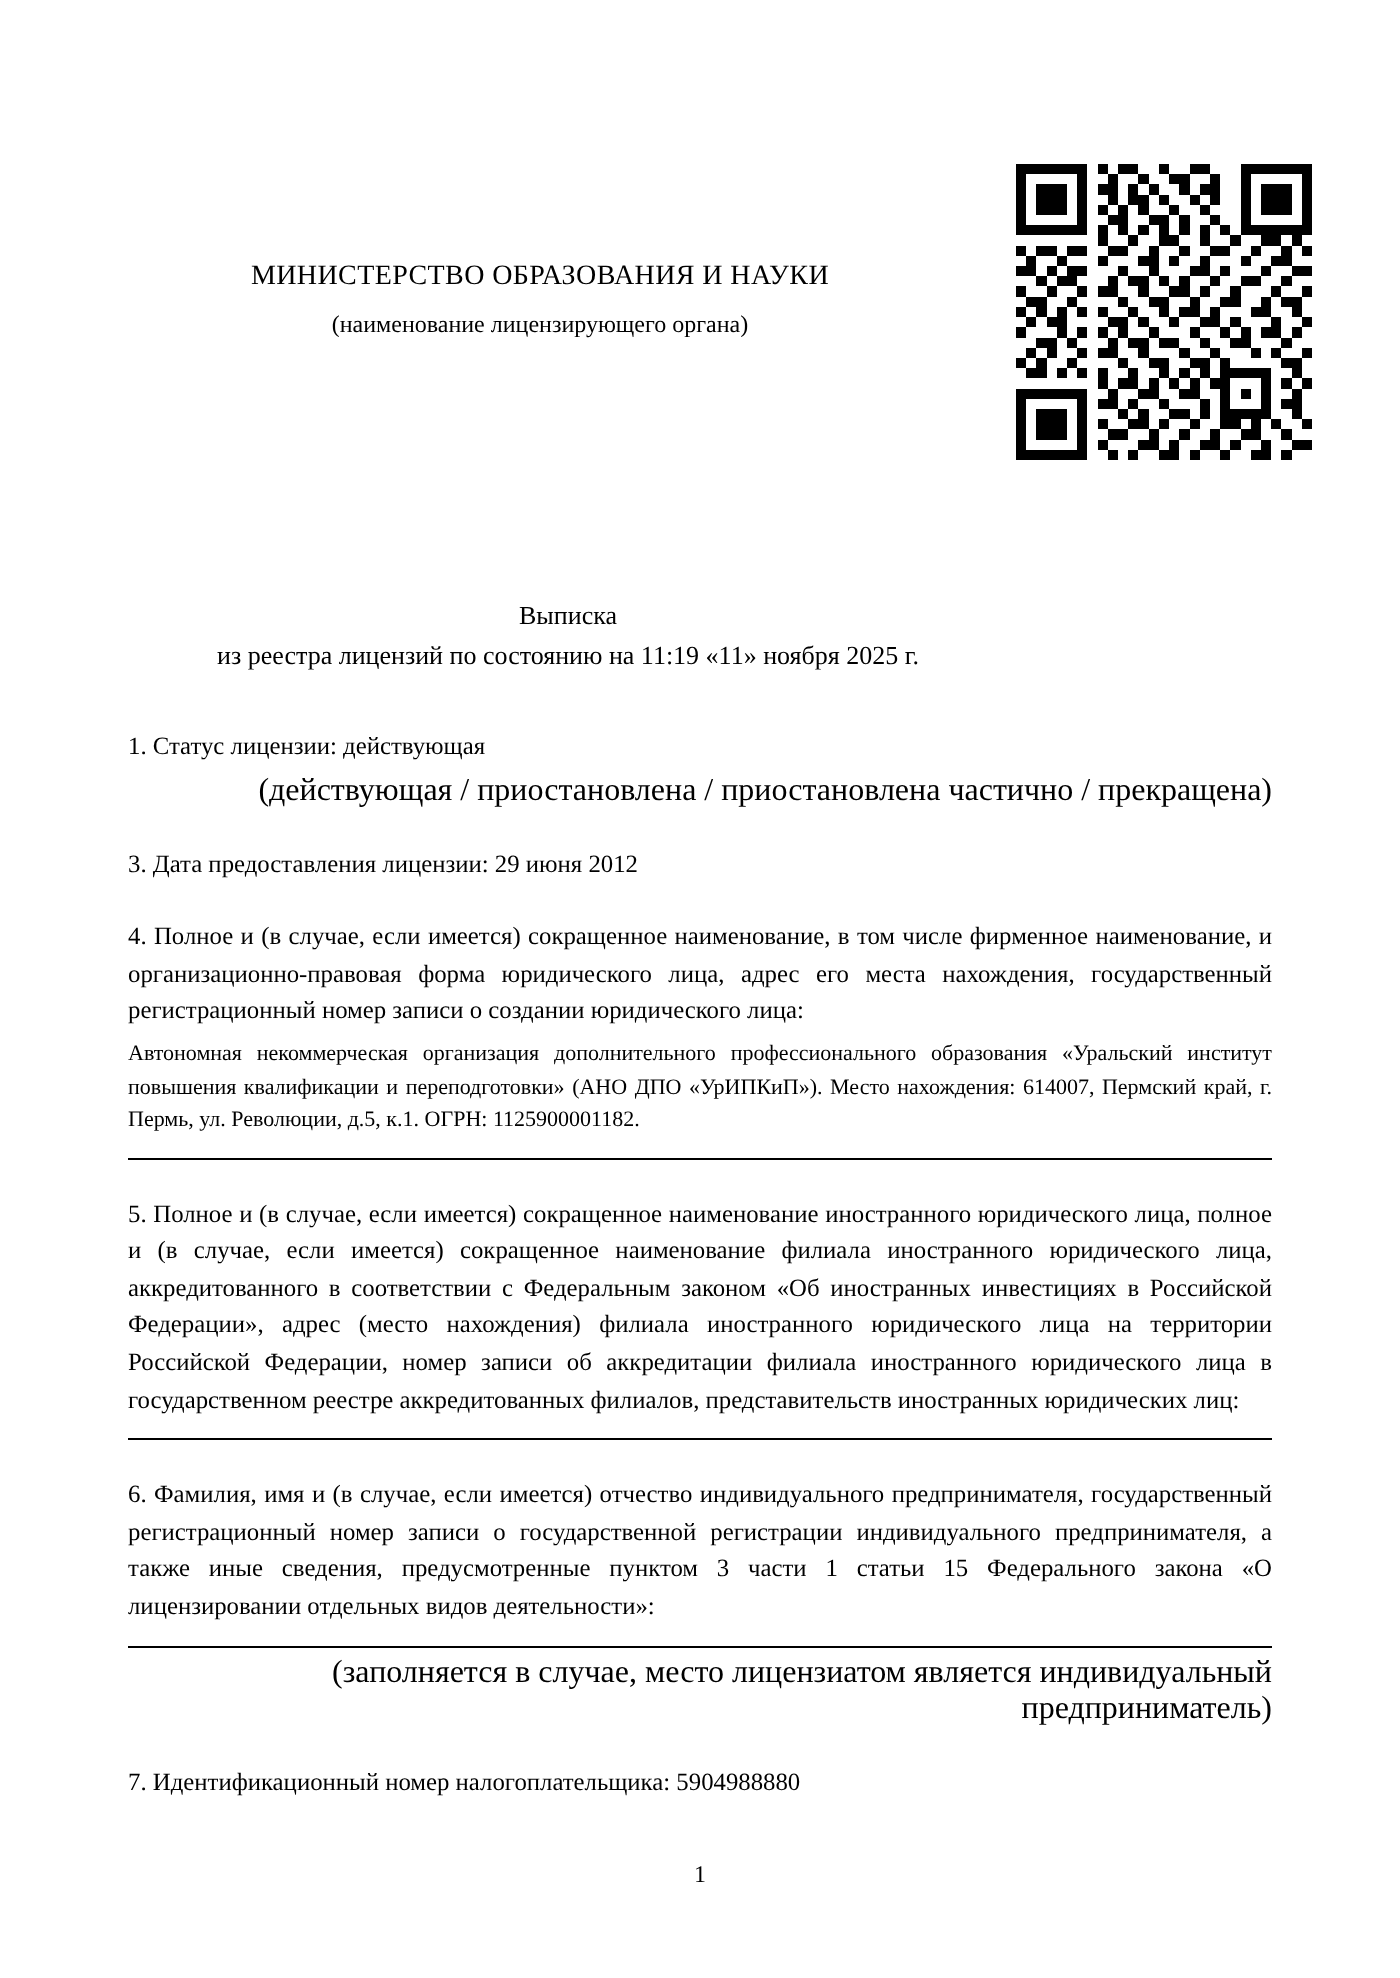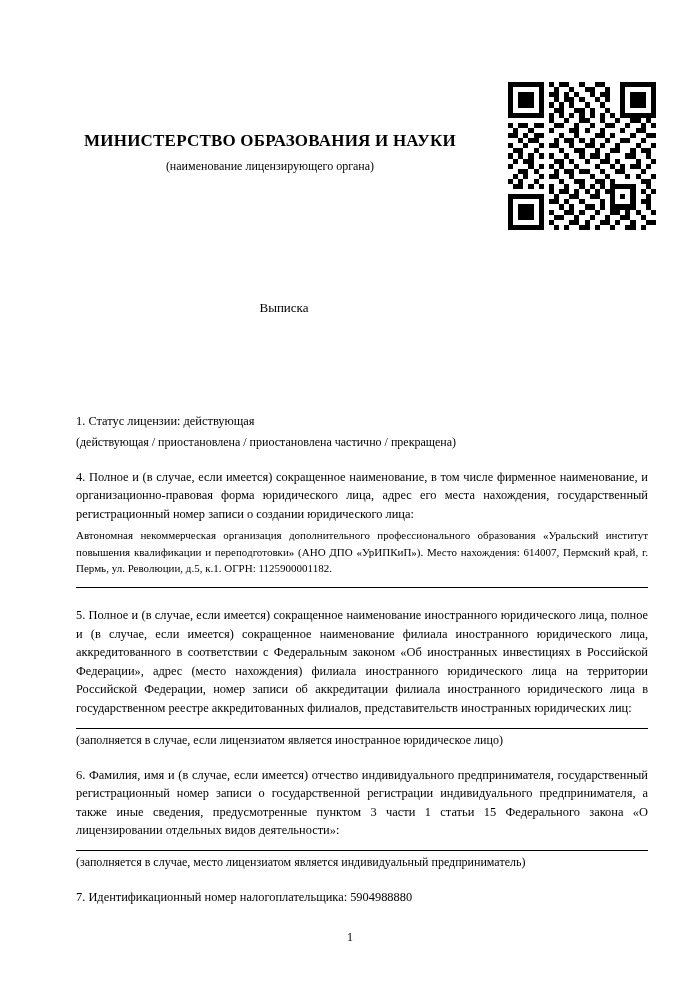--- a/index.html
+++ b/index.html
@@ -32,22 +32,22 @@
   .qr svg { display: block; }
 
   .header {
     position: absolute;
     top: 130px;
     left: 40px;
     width: 460px;
     text-align: center;
   }
   .header .org-line {
-    font-size: 17px;
-    font-weight: bold;
+    font-size: 14px;
+    font-weight: normal;
     line-height: 1.35;
     letter-spacing: 0.2px;
   }
   .header .subtitle {
     font-size: 12px;
     margin-top: 6px;
   }
 
   .doc-title {
     position: absolute;
@@ -55,34 +55,33 @@
     left: 0;
     width: 568px;
     text-align: center;
     font-size: 13px;
     line-height: 1.55;
   }
 
   .content {
     position: absolute;
     top: 364px;
-    left: 76px;
+    left: 64px;
     width: 572px;
-    margin-top: 48px;
   }
   .item {
     font-size: 12.4px;
     line-height: 1.5;
     text-align: justify;
     margin-bottom: 4px;
   }
   .item.spaced { margin-top: 18px; }
   .note {
-    font-size: 12px;
-    text-align: left;
+    font-size: 16px;
+    text-align: right;
     margin: 3px 0 0 0;
   }
   .value-block {
     font-size: 11px;
     line-height: 1.5;
     text-align: justify;
     margin-top: 2px;
     font-family: Liberation Serif, serif;
   }
   .rule {
@@ -352,36 +351,37 @@
     </svg>
   </div>
 
   <div class="header">
     <div class="org-line">МИНИСТЕРСТВО ОБРАЗОВАНИЯ И НАУКИ</div>
     <div class="subtitle">(наименование лицензирующего органа)</div>
   </div>
 
   <div class="doc-title">
     <div>Выписка</div>
+    <div>из реестра лицензий по состоянию на 11:19 «11» ноября 2025 г.</div>
   </div>
 
   <div class="content">
 
     <div class="item">1. Статус лицензии: действующая</div>
     <div class="note">(действующая / приостановлена / приостановлена частично / прекращена)</div>
 
 
+    <div class="item spaced">3. Дата предоставления лицензии: 29 июня 2012</div>
 
     <div class="item spaced">4. Полное и (в случае, если имеется) сокращенное наименование, в том числе фирменное наименование, и организационно-правовая форма юридического лица, адрес его места нахождения, государственный регистрационный номер записи о создании юридического лица:</div>
     <div class="value-block">Автономная некоммерческая организация дополнительного профессионального образования «Уральский институт повышения квалификации и переподготовки» (АНО ДПО «УрИПКиП»). Место нахождения: 614007, Пермский край, г. Пермь, ул. Революции, д.5, к.1. ОГРН: 1125900001182.</div>
     <hr class="rule">
 
     <div class="item spaced">5. Полное и (в случае, если имеется) сокращенное наименование иностранного юридического лица, полное и (в случае, если имеется) сокращенное наименование филиала иностранного юридического лица, аккредитованного в соответствии с Федеральным законом «Об иностранных инвестициях в Российской Федерации», адрес (место нахождения) филиала иностранного юридического лица на территории Российской Федерации, номер записи об аккредитации филиала иностранного юридического лица в государственном реестре аккредитованных филиалов, представительств иностранных юридических лиц:</div>
     <hr class="rule">
-    <div class="note">(заполняется в случае, если лицензиатом является иностранное юридическое лицо)</div>
 
     <div class="item spaced">6. Фамилия, имя и (в случае, если имеется) отчество индивидуального предпринимателя, государственный регистрационный номер записи о государственной регистрации индивидуального предпринимателя, а также иные сведения, предусмотренные пунктом 3 части 1 статьи 15 Федерального закона «О лицензировании отдельных видов деятельности»:</div>
     <hr class="rule">
     <div class="note">(заполняется в случае, место лицензиатом является индивидуальный предприниматель)</div>
 
     <div class="item spaced">7. Идентификационный номер налогоплательщика: 5904988880</div>
 
   </div>
 
   <div class="page-number">1</div>

